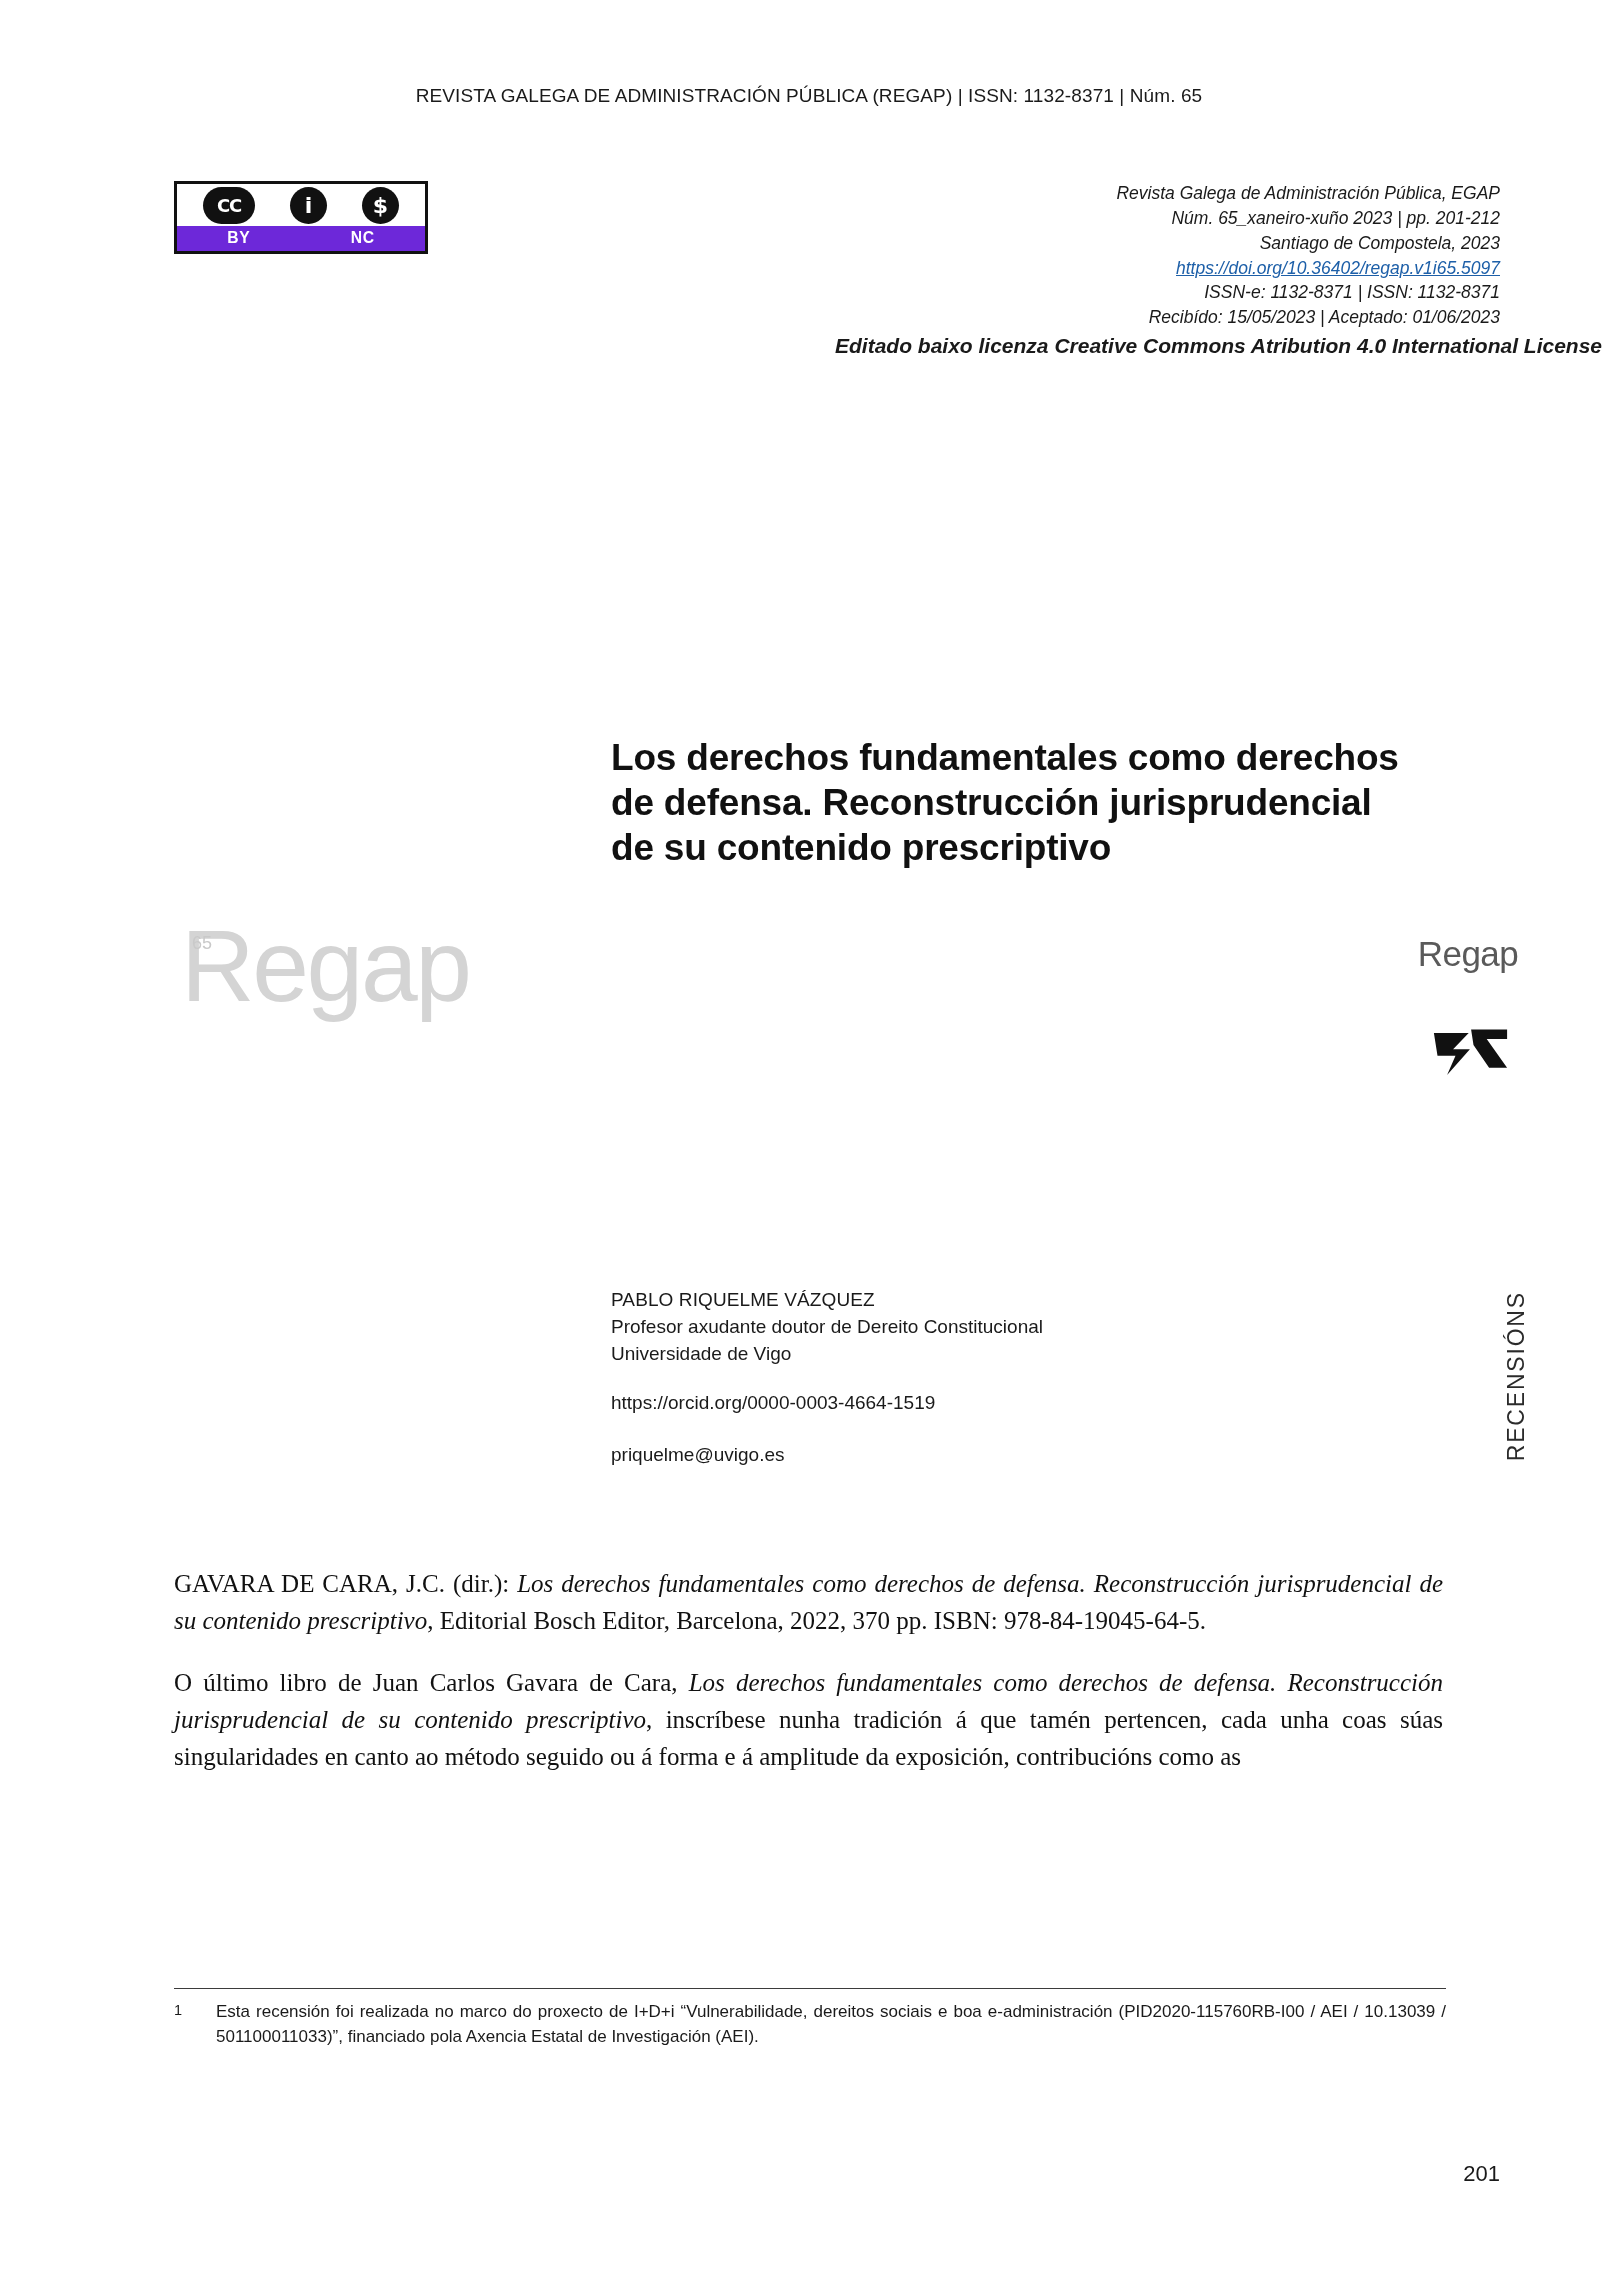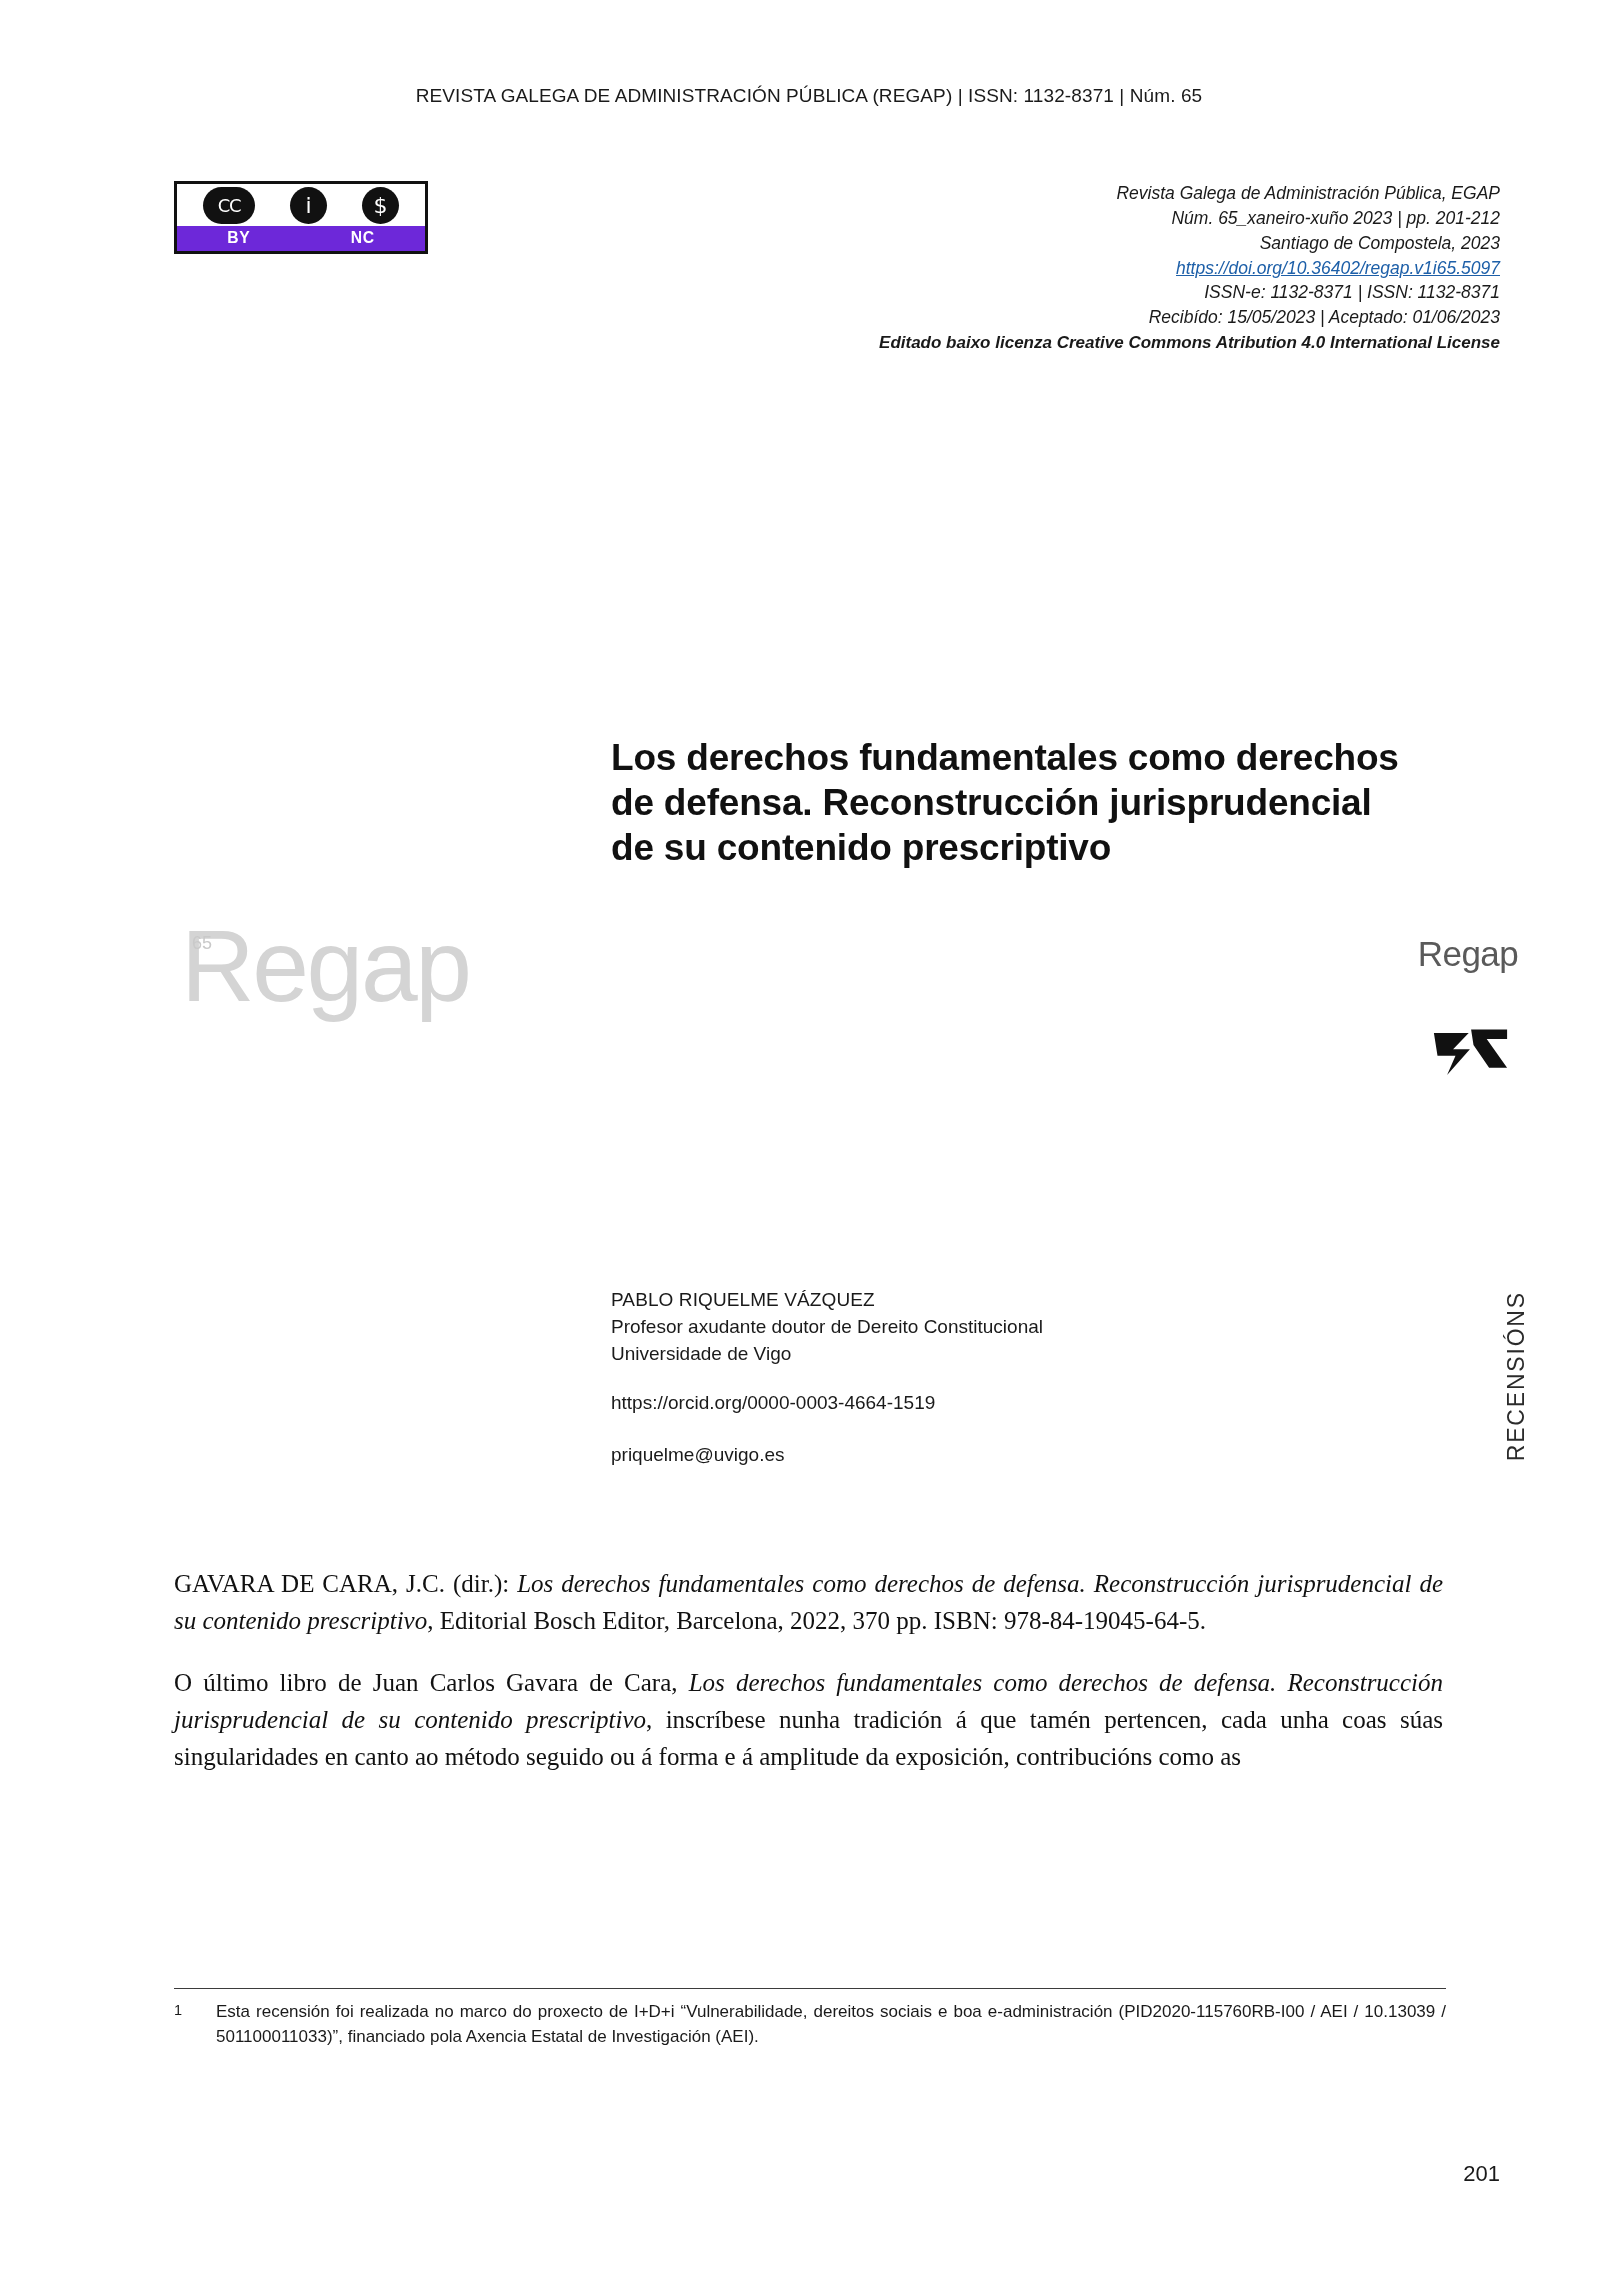--- a/index.html
+++ b/index.html
@@ -54,21 +54,21 @@
     justify-content: space-around;
     padding: 2.4px 8.5px 0 8.5px;
   }
   .cc-circle {
     width: 37px; height: 37px;
     border-radius: 50%;
     background: #111;
     color: #fff;
     display: flex; align-items: center; justify-content: center;
     font-family: "DejaVu Sans", sans-serif;
-    font-weight: normal;
+    font-weight: bold;
     font-size: 22px;
     line-height: 1;
   }
   .cc-circle.wide { width: 52px; border-radius: 24px; font-size: 18px; letter-spacing: -1.2px;}
   .cc-badge .cc-bottom {
     flex: 1 1 38%;
     background: #6d28d9;
     color: #fff;
     display: flex;
     align-items: center;
@@ -90,21 +90,21 @@
     line-height: 1.42;
     color: #1a1a1a;
     font-style: italic;
   }
   .masthead a {
     color: #1d5fa8;
     text-decoration: underline;
   }
   .masthead .licence-line {
     font-weight: bold;
-    font-size: 17px;
+    font-size: 21px;
     margin-top: 1.2px;
     white-space: nowrap;
   }
 
   
   .article-title {
     position: absolute;
     top: 710px;
     left: 611px;
     width: 810px;

